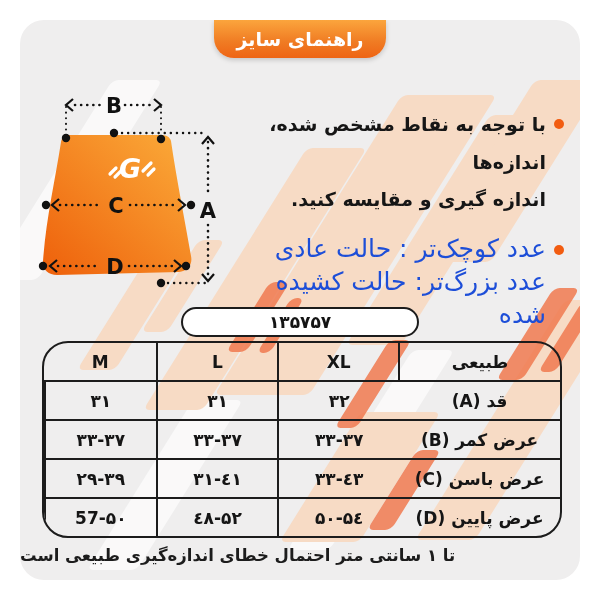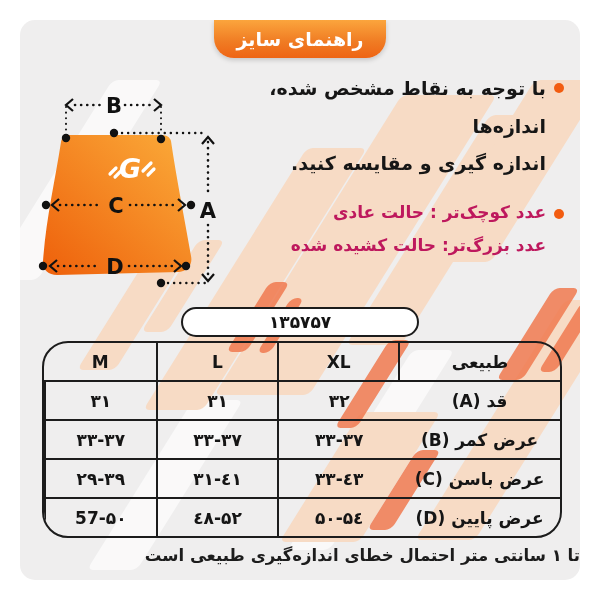--- a/index.html
+++ b/index.html
@@ -2,48 +2,48 @@
 <html lang="fa"><head>
 <meta charset="utf-8">
 <style>
   html,body { margin:0; padding:0; }
   body {
     width:600px; height:600px; position:relative; background:#ffffff;
     font-family:"DejaVu Sans", sans-serif; overflow:hidden;
   }
   .card {
     position:absolute; inset:20px; background:#efeeee;
-    border-radius:15px; overflow:hidden;
+    border-radius:24px; overflow:hidden;
   }
   
   .wm { position:absolute; inset:0; z-index:0; pointer-events:none; }
   .stripe { position:absolute; transform:skewX(-32deg); border-radius:6px; }
   .pale  { background:#f7dbc5; }
   .vivid { background:#f0794f; opacity:.85; }
   .white { background:rgba(255,255,255,.65); }
   
   .badge {
     position:absolute; top:0; left:50%; transform:translateX(-50%);
     width:172px; height:38px; z-index:3;
     background:linear-gradient(180deg,#fba53d 0%,#f07d24 55%,#ee6414 100%);
     border-radius:0 0 20px 20px;
     display:flex; align-items:center; justify-content:center;
     color:#fff; font-size:19px; font-weight:bold;
     box-shadow:0 2px 5px rgba(0,0,0,.18);
   }
   
   .bullets { position:absolute; top:50px; right:14px; width:338px; direction:rtl; z-index:2; }
-  .bullet { position:relative; padding-right:20px; text-align:right; }
+  .bullet { position:relative; padding-right:20px; text-align:right;margin-top:36px; }
   .bullet .dot {
     position:absolute; right:2px; top:13px; width:10px; height:10px;
     border-radius:50%; background:#f25c10;
   }
   .b1 .line { font-size:19px; line-height:37.5px; font-weight:bold; color:#161616; }
   .b2 { margin-top:13px; }
-  .b2 .line { font-size:17px; line-height:33px; font-weight:bold; color:#be185d; }
+  .b2 .line { font-size:25px; line-height:33px; font-weight:normal; color:#1d4ed8; }
   
   .diagram { position:absolute; left:6px; top:60px; width:235px; height:225px; z-index:2; }
   
   .code-pill {
     position:absolute; top:287px; left:50%; transform:translateX(-50%);
     min-width:238px; height:30px; background:#fff; border:2px solid #1c1c1c;
     border-radius:18px; display:flex; direction:rtl; align-items:center;
     justify-content:center; gap:10px; font-size:17px; font-weight:bold;
     color:#141414; z-index:2; padding:0 16px; box-sizing:border-box;
   }
@@ -58,21 +58,21 @@
     font-size:17px; font-weight:bold; color:#151515; padding:0;
   }
   .size-table tr:not(:first-child) td,
   .size-table tr:not(:first-child) th { border-top:2px solid #1c1c1c; }
   .size-table tr :is(td,th):not(:first-child) { border-inline-start:2px solid #1c1c1c; }
   .c-or { color:#ff5a05; }
   .c-nv { color:#37306b; }
   .val { direction:ltr; unicode-bidi:isolate; }
   
   .footnote {
-    position:absolute; top:526px; left:0; width:100%; text-align:right;
+    position:absolute; top:526px; left:0; width:100%; text-align:left;
     font-size:16.5px; font-weight:bold; color:#1c1c1c; z-index:2; direction:rtl;
   }
 </style>
 </head>
 <body>
 
 <div class="card">
 
   <div class="wm">
     <div class="stripe white" style="left:30px;  top:60px;  width:50px;  height:200px;"></div>

